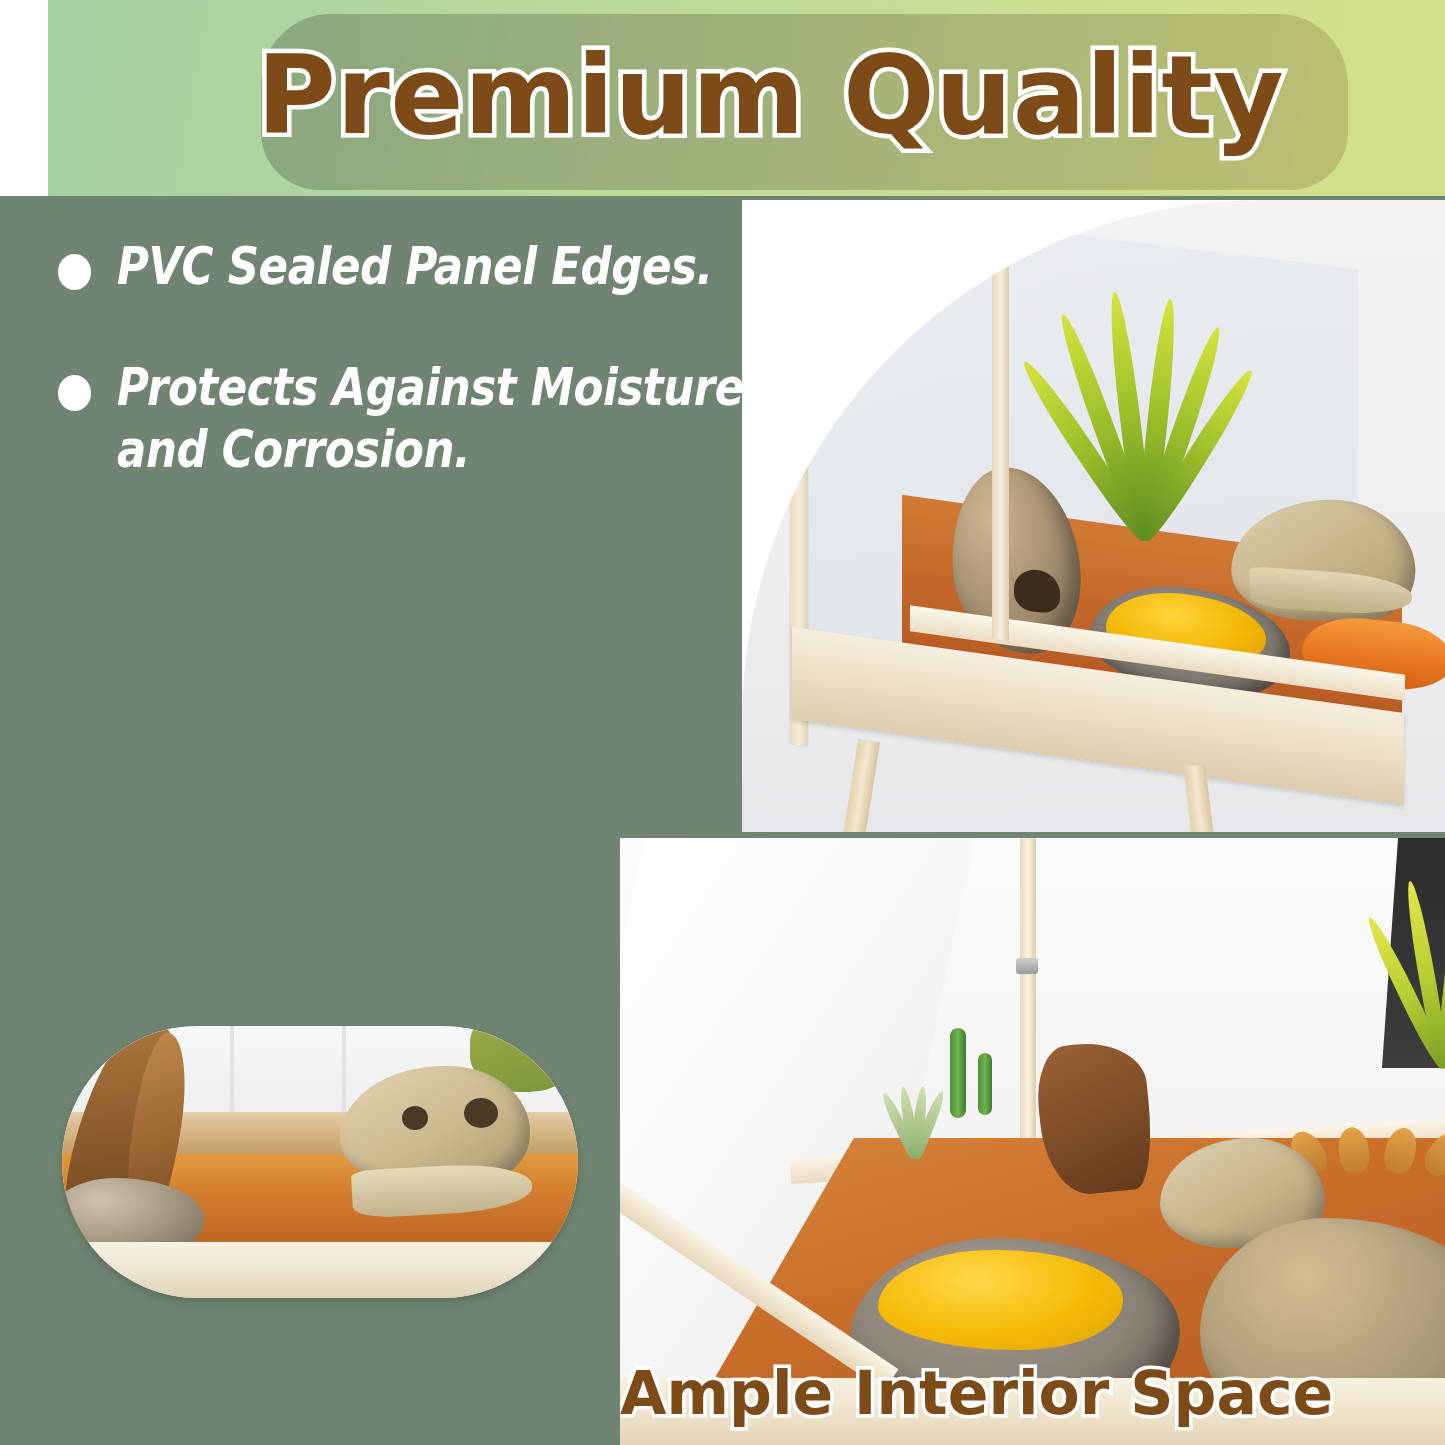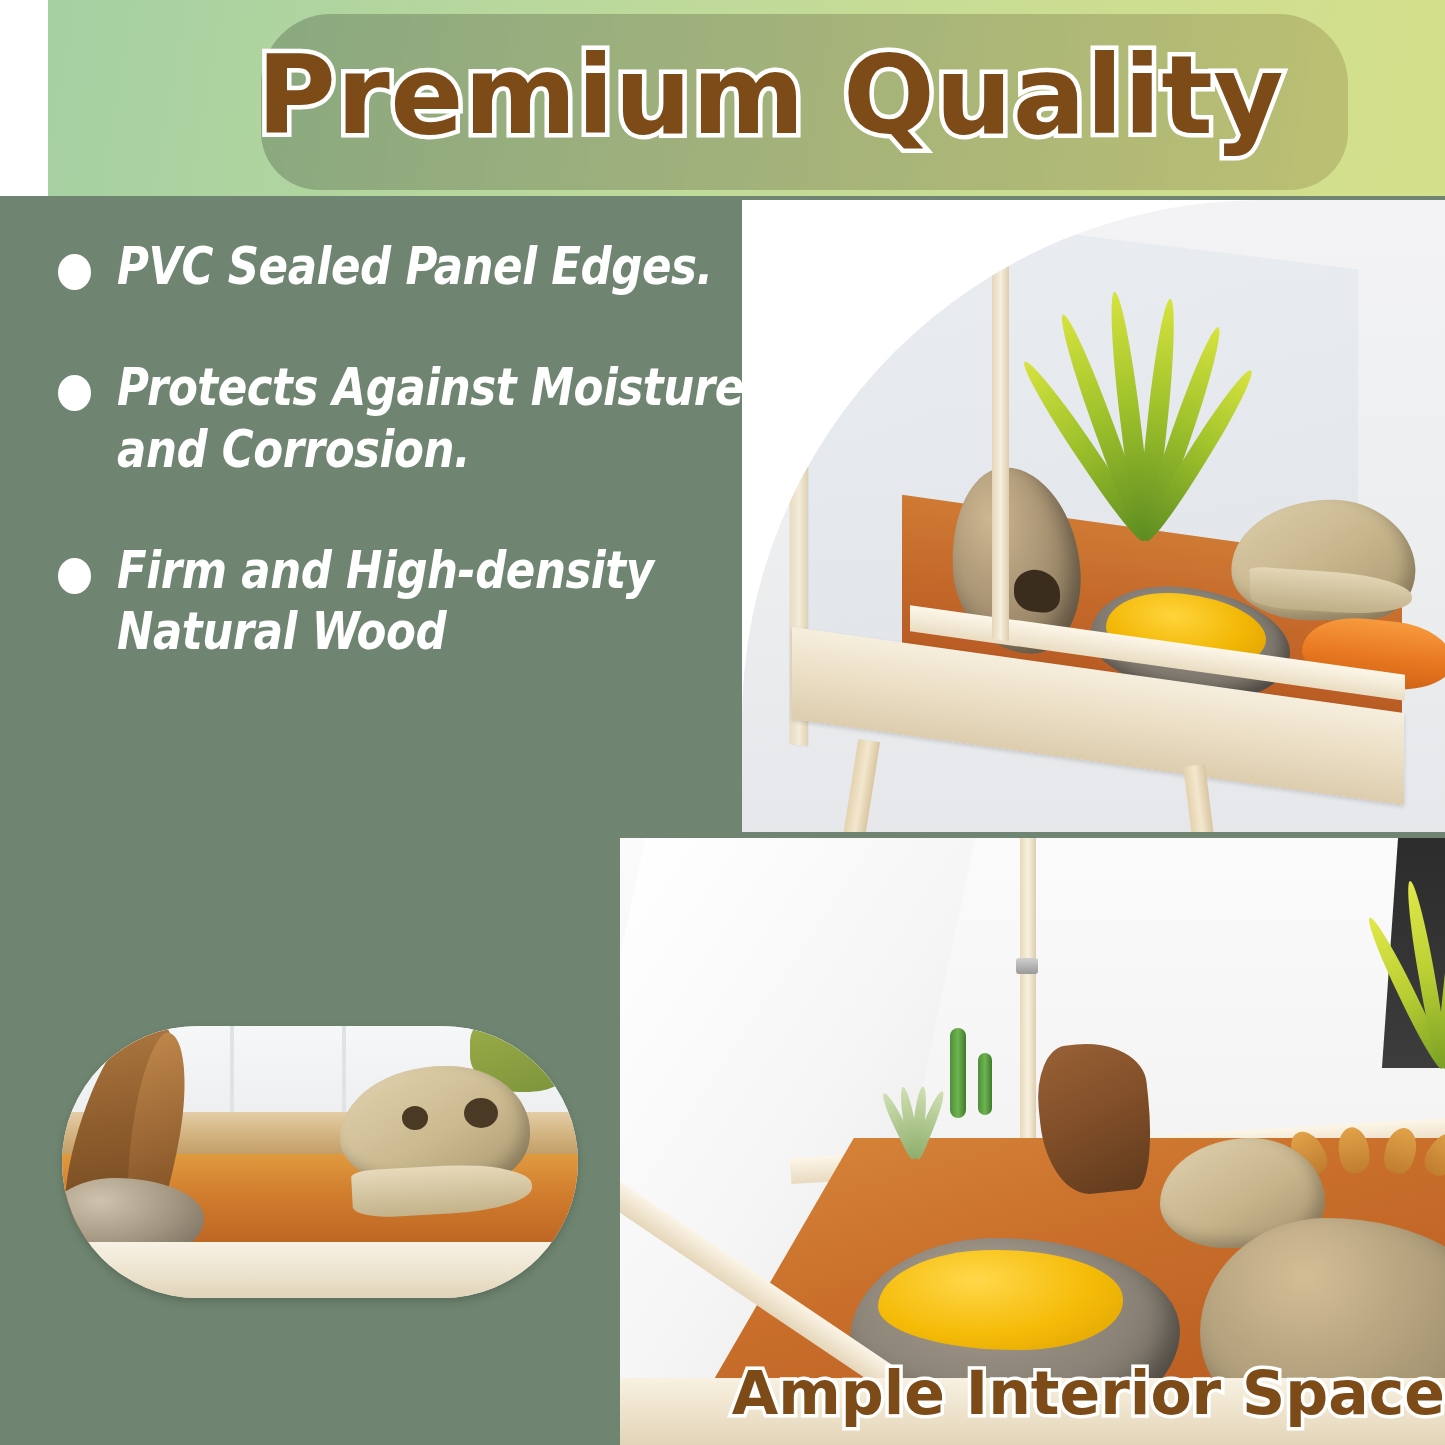--- a/index.html
+++ b/index.html
@@ -266,21 +266,21 @@
     position:absolute;bottom:0;left:50%;width:16px;height:190px;
     background:linear-gradient(180deg,#e2e84a 0%,#b9cf33 50%,#7aa026 100%);
     border-radius:50% 50% 40% 40%;transform-origin:bottom center;
   }
   .bt-dark{
     position:absolute;left:770px;top:0px;width:60px;height:230px;
     background:linear-gradient(180deg,#2c2c2c,#3d3d3d);
     transform:skewX(-4deg);
   }
   .caption{
-    position:absolute;left:0;bottom:22px;width:825px;text-align:right;
+    position:absolute;left:0;bottom:22px;width:825px;text-align:left;
     font-size:60px;font-weight:bold;color:#7d4b18;line-height:1;
     -webkit-text-stroke:7px #ffffff;paint-order:stroke fill;
     font-family:"DejaVu Sans", sans-serif;
   }
 
   
   .photo-pill{
     position:absolute;left:62px;top:1026px;width:516px;height:272px;
     border-radius:138px;overflow:hidden;
     box-shadow:0 4px 10px rgba(0,0,0,.18);
@@ -355,24 +355,20 @@
   </div>
 
   <div class="bullets">
     <div class="bullet-row">
       <span class="bullet-dot"></span>
       <span class="bullet-text">PVC Sealed Panel Edges.</span>
     </div>
     <div class="bullet-row">
       <span class="bullet-dot"></span>
       <span class="bullet-text">Protects Against Moisture and Corrosion.</span>
-    </div>
-    <div class="bullet-row">
-      <span class="bullet-dot"></span>
-      <span class="bullet-text">Firm and High-density Natural Wood</span>
     </div>
   </div>
 
   <div class="photo-top">
     <div class="photo-top-inner">
       <div class="scene-top">
         <div class="tt-glass"></div>
         <div class="tt-sand"></div>
         <div class="tt-rock"></div>
         <div class="tt-rockhole"></div>

